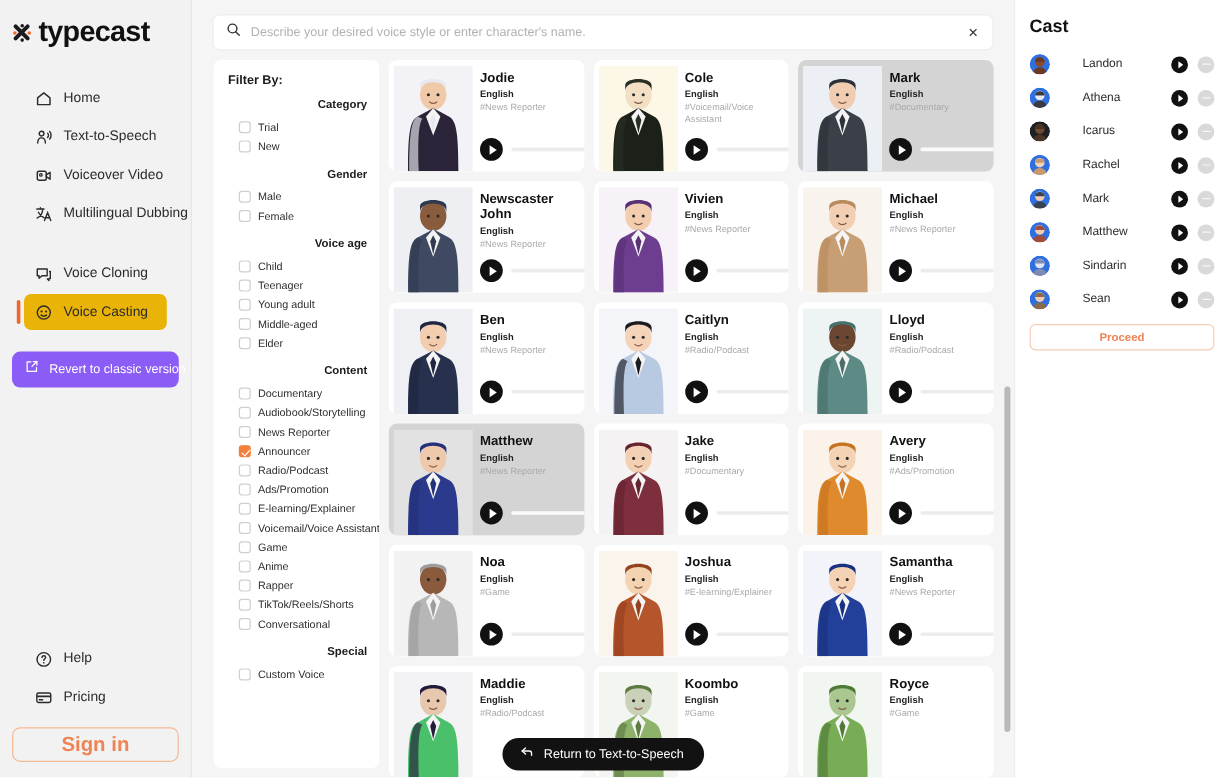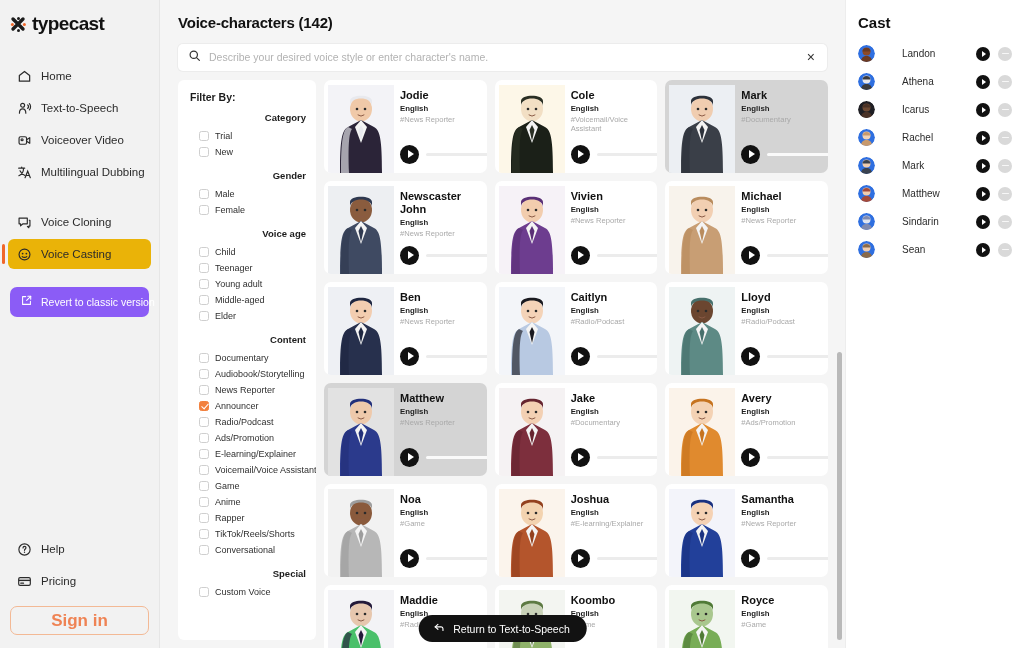--- a/index.html
+++ b/index.html
@@ -15,23 +15,23 @@
   .sidebar {
     width: 160px; height: 648px;
     background: #f2f2f2;
     border-right: 1px solid #e6e6e6;
     display: flex; flex-direction: column;
     flex: 0 0 160px;
     position: relative;
   }
   .logo-row { display: flex; align-items: center; gap: 5px; padding: 13px 0 0 10px; }
   .logo-mark { width: 17px; height: 17px; position: relative; flex: 0 0 17px; }
-  .logo-text { font-size: 19px; font-weight: 700; color: #111; letter-spacing: -0.6px; }
+  .logo-text { font-size: 24px; font-weight: 700; color: #111; letter-spacing: -0.6px; }
   .nav { margin-top: 26px; }
-  .nav-group { padding: 0 8px; }
+  .nav-group { padding: 0 20px; }
   .nav-item {
     display: flex; align-items: center; gap: 9px;
     height: 30px; padding: 0 8px; border-radius: 6px;
     cursor: pointer; position: relative; margin-bottom: 2px;
   }
   .nav-item .ico { width: 16px; height: 16px; flex: 0 0 16px; display: flex; align-items: center; justify-content: center; }
   .nav-item .lbl { font-size: 11.5px; color: #2b2b2b; white-space: nowrap; }
   .nav-item.active { background: #eab308; }
   .nav-item.active::before {
     content: ""; position: absolute; left: -6px; top: 5px;
@@ -294,23 +294,20 @@
           <span class="lbl">Pricing</span>
         </div>
       </div>
       <div class="signin-btn">
         <span class="lbl">Sign in</span>
       </div>
     </div>
   </aside>
 
   <section class="main">
-    <div class="main-head">
-      <div class="main-title">Voice-characters (142)</div>
-    </div>
 
     <div class="search-wrap">
       <span>
         <svg width="13" height="13" viewBox="0 0 16 16" fill="none" stroke="#333" stroke-width="1.45" stroke-linecap="round">
           <circle cx="7.1" cy="7.1" r="4.5"></circle>
           <path d="M10.5 10.6 L14 14"></path>
         </svg>
       </span>
       <input class="search-input" type="text" placeholder="Describe your desired voice style or enter character's name." style="">
       <span class="clear-x">×</span>
@@ -972,14 +969,17 @@
               <circle cx="8.5" cy="8.5" r="8.5" fill="#2f6fe0"></circle>
               <circle cx="8.5" cy="6.6" r="4" fill="#f0cdb0"></circle>
               <path d="M8.5 3 C5.6 3 4.4 4.9 4.6 6.6 L12.4 6.6 C12.6 4.9 11.4 3 8.5 3 Z" fill="#8a6a4a"></path>
               <path d="M2.6 17 C3.2 12.6 5.6 11 8.5 11 C11.4 11 13.8 12.6 14.4 17 Z" fill="#8a6a4a"></path>
             </svg></div>
           <div class="cast-name">Sean</div>
           <div class="cast-play"></div>
           <div class="cast-remove"></div>
         </div>
       </div>
+    <div class="proceed-btn">
+      <span class="lbl">Proceed</span>
+    </div>
   </aside>
 </div>
 
 </body></html>

